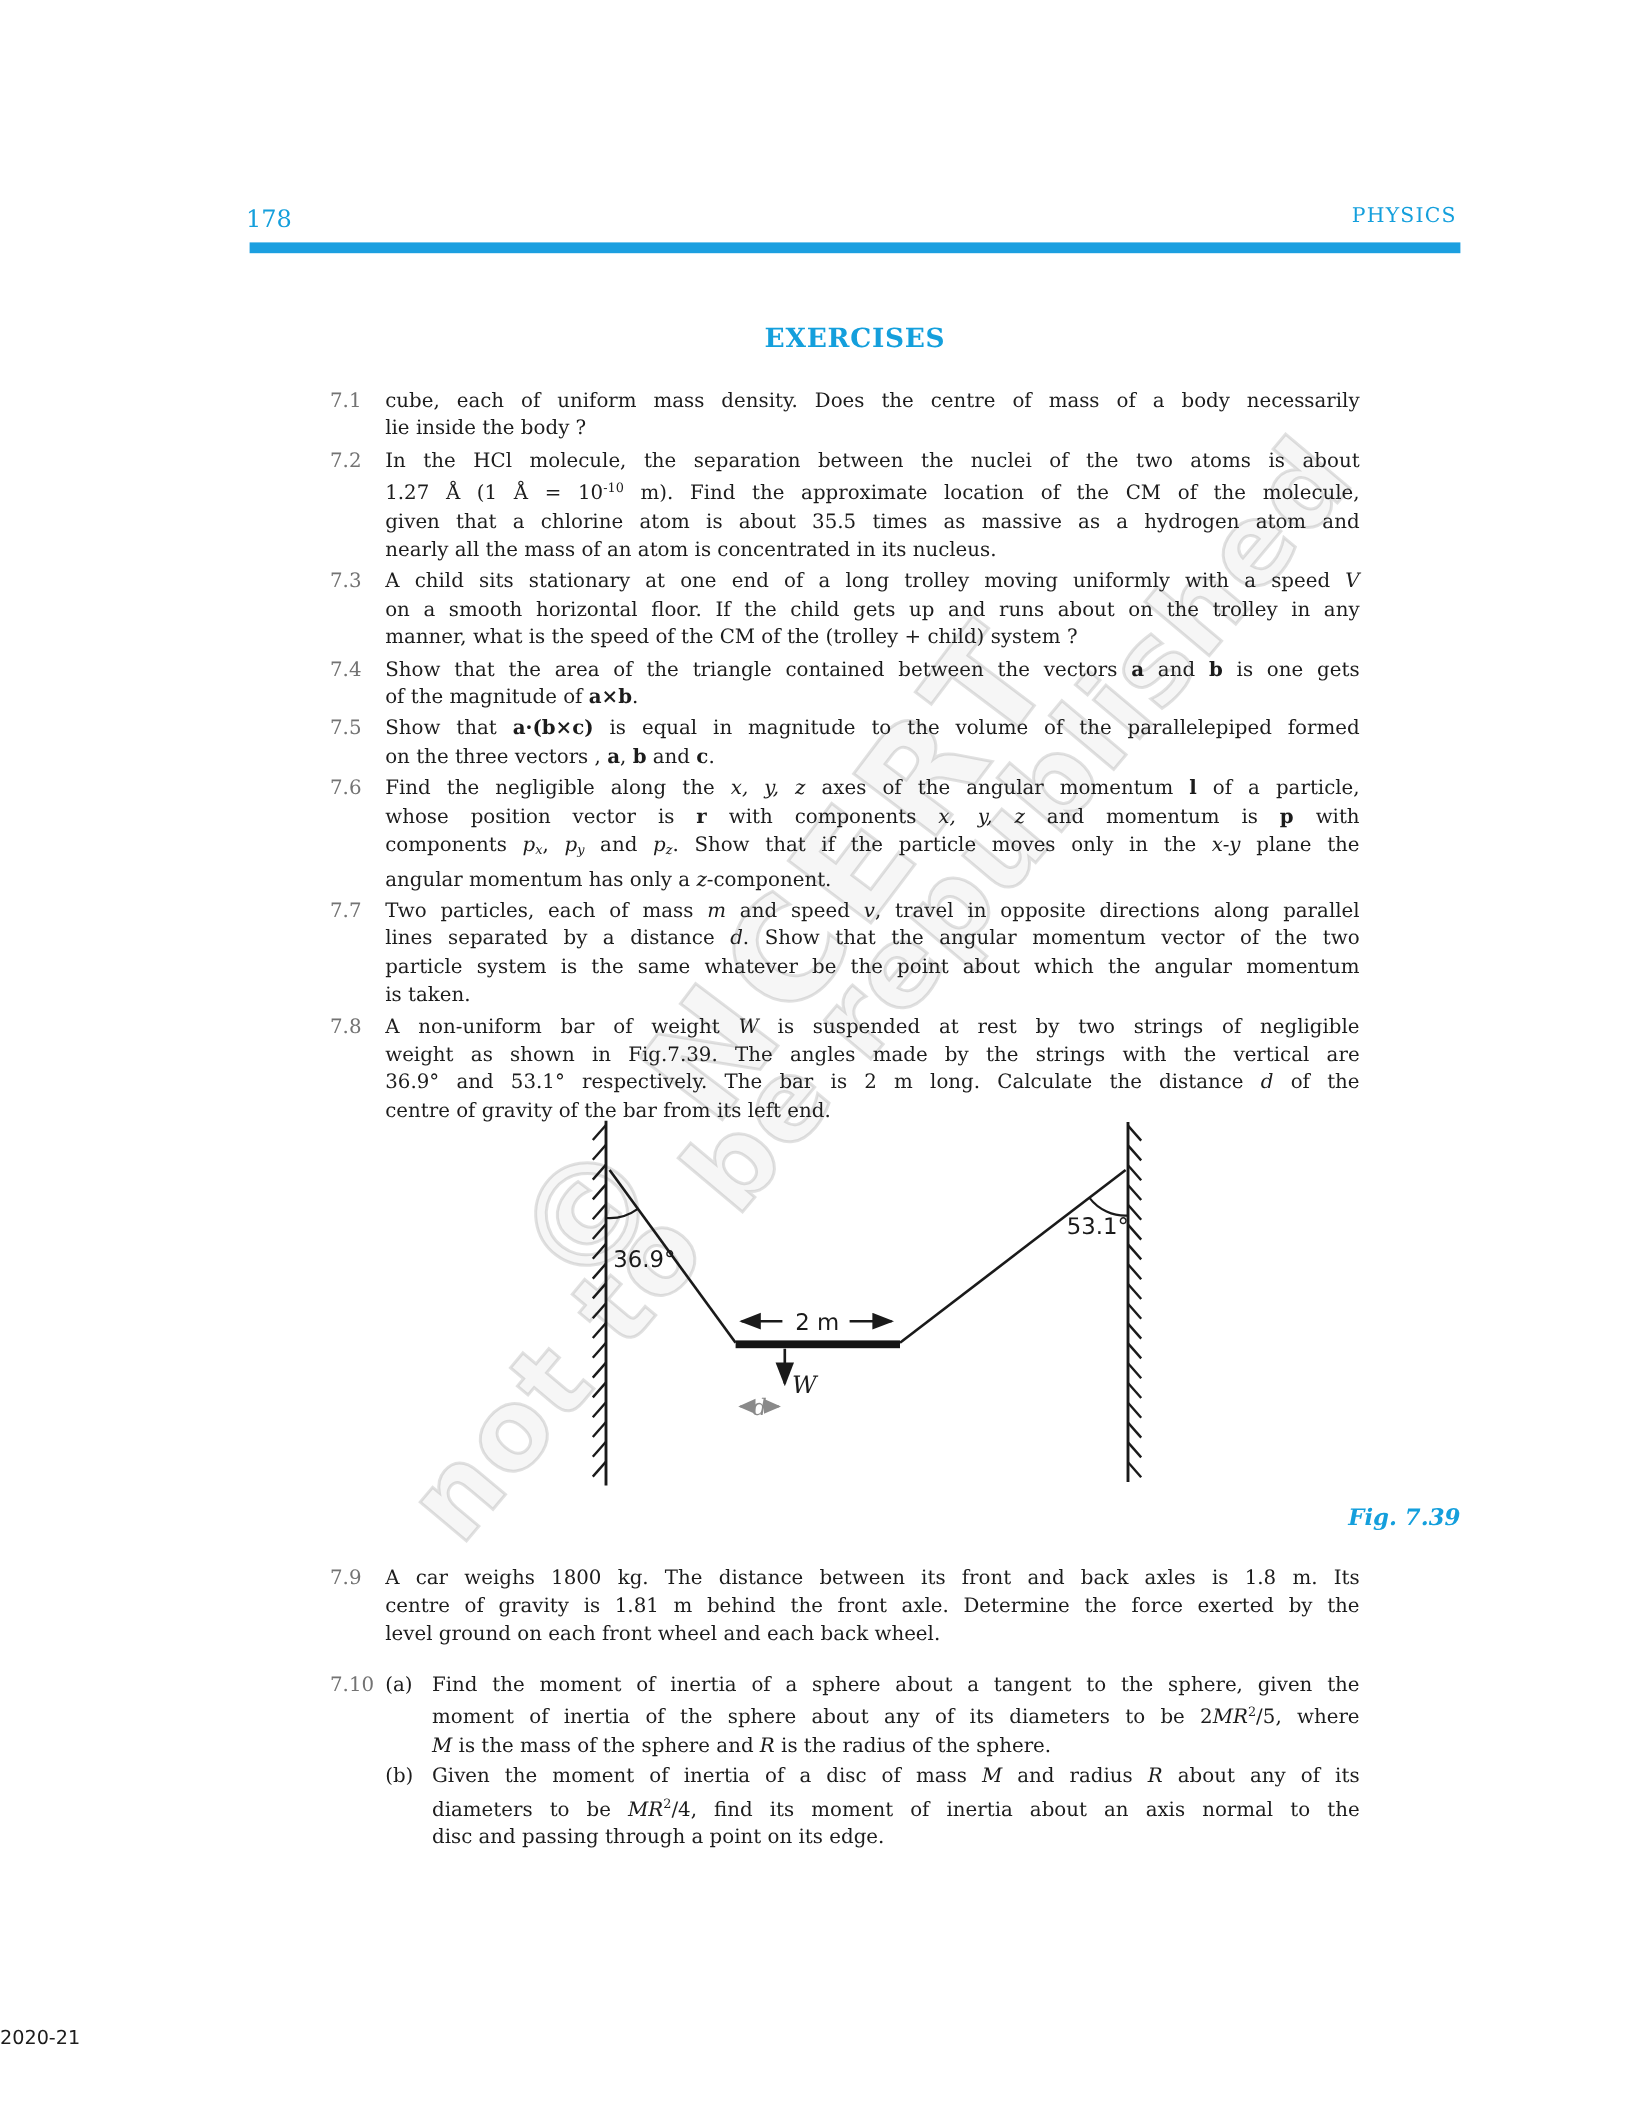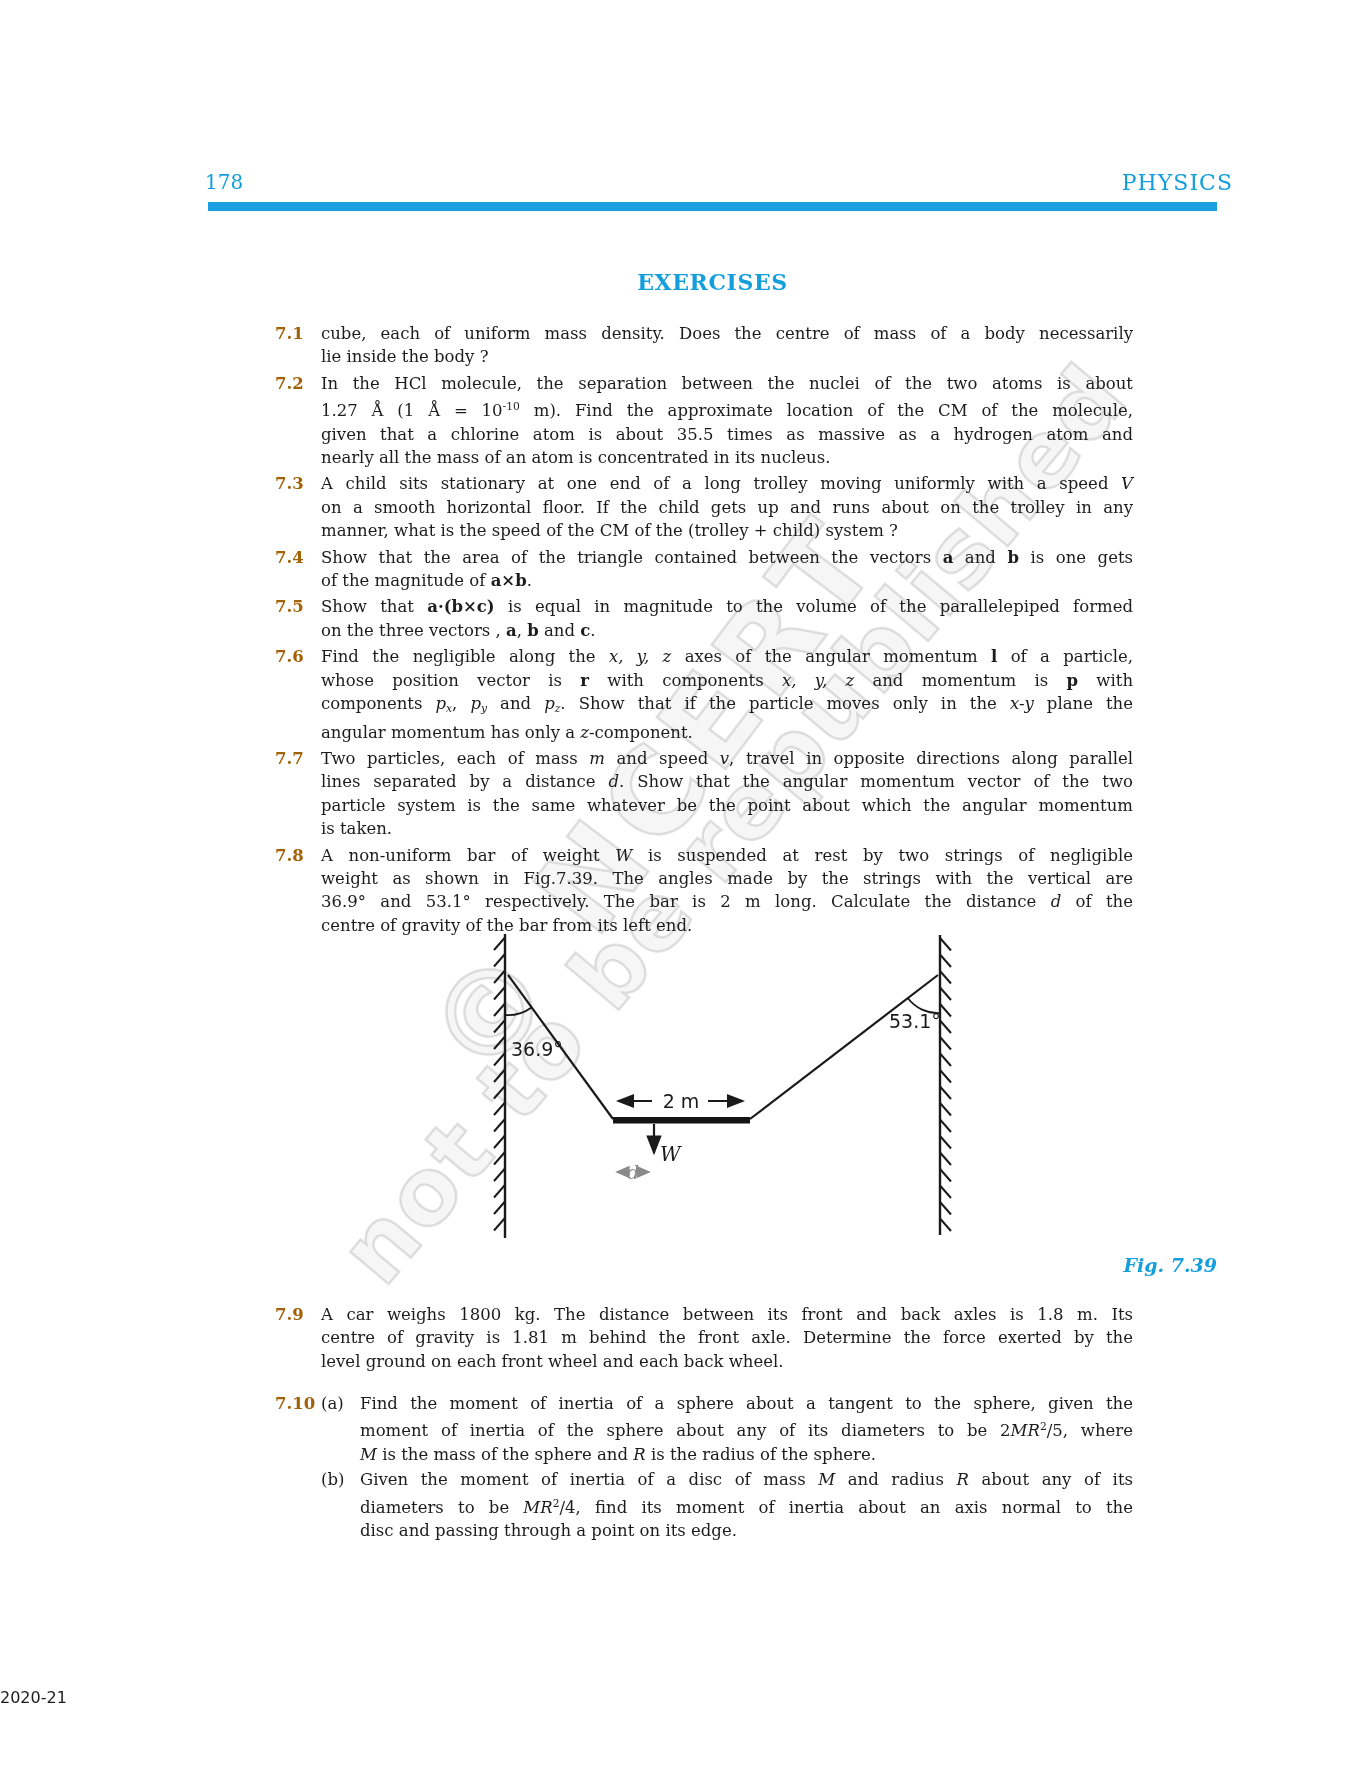--- a/index.html
+++ b/index.html
@@ -9,30 +9,30 @@
   .wm{position:absolute;font-family:"DejaVu Sans",sans-serif;font-weight:700;
       color:rgba(0,0,0,0.035);-webkit-text-stroke:2.5px rgba(70,70,70,0.16);
       white-space:nowrap;transform-origin:0 50%;z-index:0;pointer-events:none;}
   #wm1{left:455px;top:990px;height:140px;line-height:140px;font-size:118px;
        letter-spacing:10px;transform:rotate(-53deg);}
   #wm2{left:360px;top:1200px;height:140px;line-height:140px;font-size:92px;
        letter-spacing:2px;transform:rotate(-50deg);}
   .layer{position:absolute;z-index:1;}
   
   #pageno{left:205px;top:170px;font-size:20px;}
-  #subject{right:136px;top:170px;font-size:22px;letter-spacing:1px;}
+  #subject{right:155px;top:170px;font-size:17px;letter-spacing:1px;}
   .blue{color:#149fdc;}
   #rule{left:208px;top:202px;width:1009px;height:9px;background:#1b9fe0;}
   #title{left:208px;top:269px;width:1009px;text-align:center;font-weight:700;
          font-size:22px;letter-spacing:.6px;}
   
   .exwrap{left:275px;width:880px;}
   #exA{top:322px;} #exB{top:1303px;} #exC{top:1392px;}
   .exrow{display:flex;margin-bottom:3px;}
-  .exnum{width:46px;flex:none;font-weight:700;color:#a16207;font-size:16.5px;line-height:23.4px;}
+  .exnum{width:46px;flex:none;font-weight:400;color:#737373;font-size:16.5px;line-height:23.4px;}
   .exbody{width:812px;flex:none;font-size:16.5px;line-height:23.4px;}
   .ln{text-align:justify;text-align-last:justify;}
   .ln.last{text-align-last:left;}
   .itemrow{display:flex;margin-bottom:2px;}
   .itemlabel{width:39px;flex:none;}
   .itembody{width:773px;flex:none;}
   .sb{font-weight:700;}
   .si{font-style:italic;}
   .ssub{font-size:65%;font-style:italic;vertical-align:-3px;}
   .ssup{font-size:65%;vertical-align:6px;}

